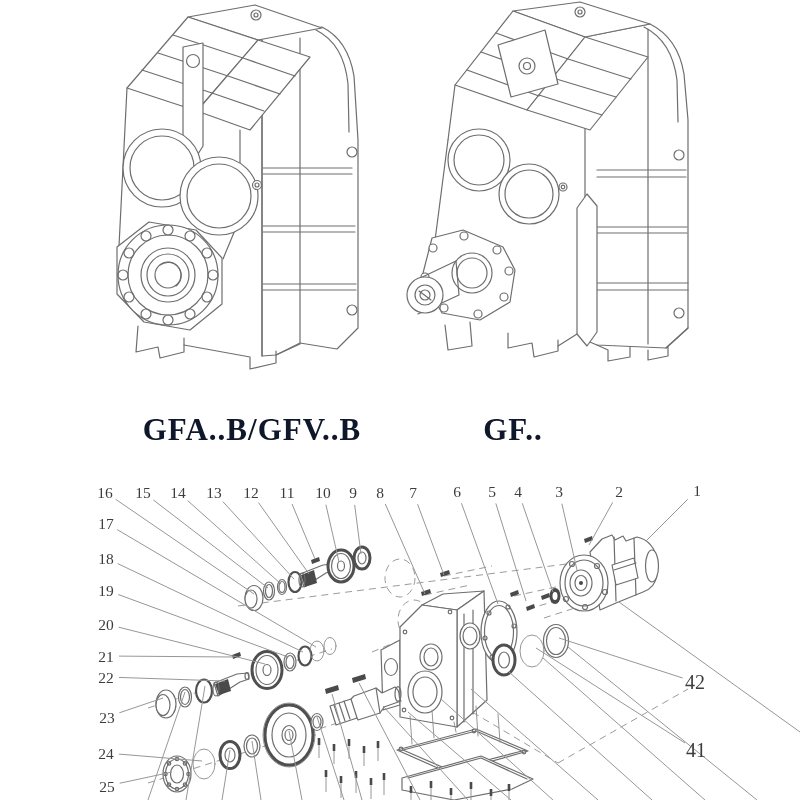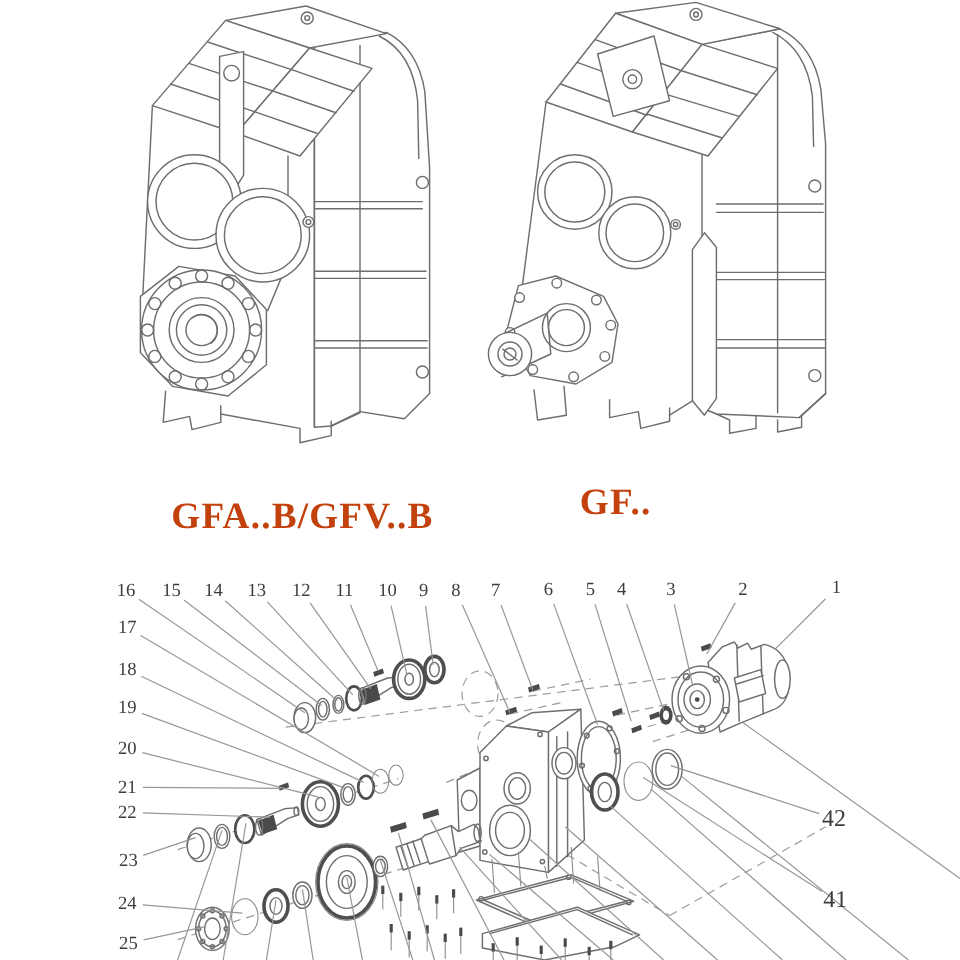--- a/index.html
+++ b/index.html
@@ -1,23 +1,23 @@
 <!DOCTYPE html>
 <html><head>
 <meta charset="utf-8">
 <style>
   html,body{margin:0;padding:0;background:#fff;}
   .page{position:relative;width:800px;height:800px;background:#ffffff;overflow:hidden;
         font-family:"Liberation Serif",serif;}
   svg{position:absolute;left:0;top:0;}
   .caption{position:absolute;transform:translateX(-50%);font-weight:bold;font-size:31px;
-           letter-spacing:1px;color:#c2410c;white-space:nowrap;
+           letter-spacing:1px;color:#0f172a;white-space:nowrap;
            font-family:"Liberation Serif",serif;}
   #cap-left{left:252px;top:412px;}
-  #cap-right{left:513px;top:400px;}
+  #cap-right{left:513px;top:412px;}
   .ln{stroke:#6e6e6e;stroke-width:1.2;fill:none;stroke-linecap:round;stroke-linejoin:round;}
   .fw{fill:#ffffff;}
   .rim{stroke:#4f4f4f;stroke-width:3;fill:#ffffff;}
   .rim2{stroke:#4f4f4f;stroke-width:2.2;fill:#ffffff;}
   .df{fill:#4a4a4a;stroke:none;}
   .dash{stroke:#9b9b9b;stroke-width:1;fill:none;stroke-dasharray:7 5;}
   .thin{stroke:#8a8a8a;stroke-width:0.9;fill:none;}
 </style>
 </head>
 <body>

